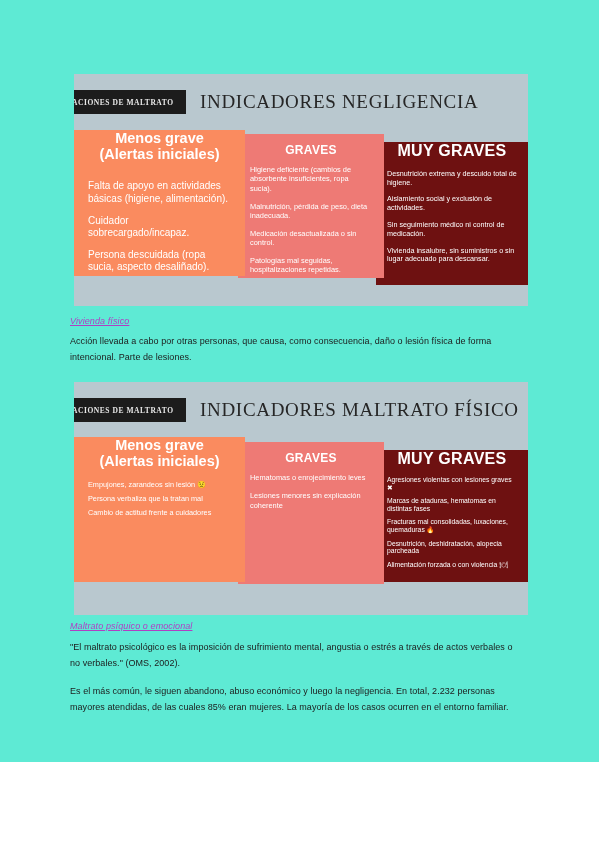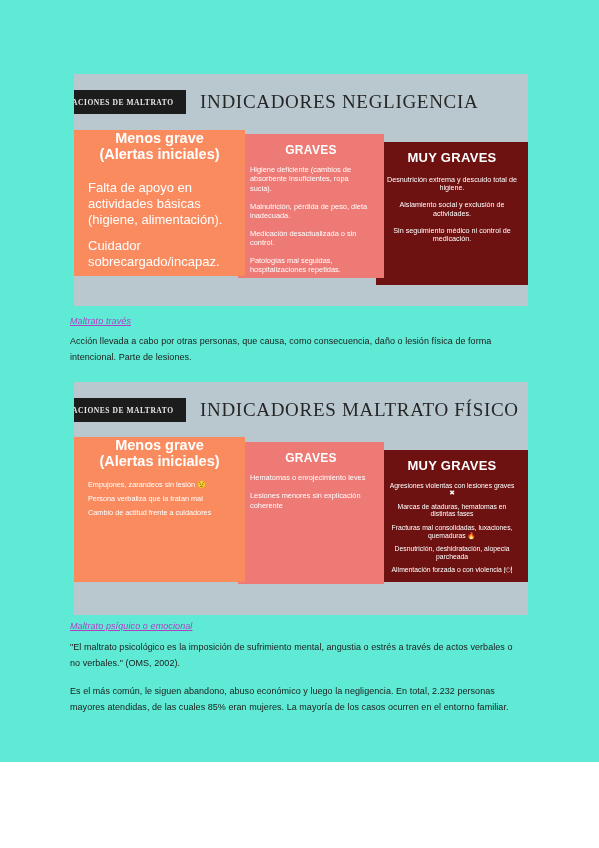--- a/index.html
+++ b/index.html
@@ -74,21 +74,21 @@
   .card-a {
     left: 0px;
     background: #fa8b5f;
     z-index: 3;
   }
   .card-a .card-head {
     font-size: 14.5px;
   }
   .card-a .card-body {
     padding: 18px 14px 0 14px;
-    font-size: 13px;
+    font-size: 10px;
   }
   .card-a .card-body p { margin-bottom: 10px; }
 
   
   .card-b {
     background: #ee7a75;
     z-index: 2;
   }
   .card-b .card-head {
     font-size: 12px;
@@ -100,28 +100,27 @@
     font-size: 7.4px;
   }
   .card-b .card-body p { margin-bottom: 9px; }
 
   
   .card-c {
     background: #6e1111;
     z-index: 1;
   }
   .card-c .card-head {
-    font-size: 13px;
-    padding-top: 9px;
+    font-size: 16px;
+    padding-top: 0;
     letter-spacing: 0.3px;
   }
   .card-c .card-body {
     padding: 10px 11px 0 11px;
     font-size: 7.2px;
-    text-align: center;
   }
   .card-c .card-body p { margin-bottom: 8px; }
 
   
   .ig-1 .card-a { top: 56px; width: 171px; height: 146px; }
   .ig-1 .card-b { top: 60px; left: 164px; width: 146px; height: 144px; }
   .ig-1 .card-c { top: 68px; left: 302px; width: 152px; height: 143px; }
 
   
   .ig-2 .card-a { top: 55px; width: 171px; height: 145px; }
@@ -188,25 +187,26 @@
         <p>Patologías mal seguidas, hospitalizaciones repetidas.</p>
       </div>
     </div>
 
     <div class="card card-c">
       <div class="card-head">MUY GRAVES</div>
       <div class="card-body">
         <p>Desnutrición extrema y descuido total de higiene.</p>
         <p>Aislamiento social y exclusión de actividades.</p>
         <p>Sin seguimiento médico ni control de medicación.</p>
+        <p>Vivienda insalubre, sin suministros o sin lugar adecuado para descansar.</p>
       </div>
     </div>
   </div>
 
-  <div class="doc-heading h-fisico">Maltrato través</div>
+  <div class="doc-heading h-fisico">Vivienda físico</div>
   <div class="doc-para p-fisico">Acción llevada a cabo por otras personas, que causa, como consecuencia, daño o lesión física de forma intencional. Parte de lesiones.</div>
 
   <div class="infographic ig-2">
     <div class="ig-badge">ACIONES DE MALTRATO</div>
     <div class="ig-title">INDICADORES MALTRATO FÍSICO</div>
 
     <div class="card card-a">
       <div class="card-head">
         <div>Menos grave</div>
         <div>(Alertas iniciales)</div>

